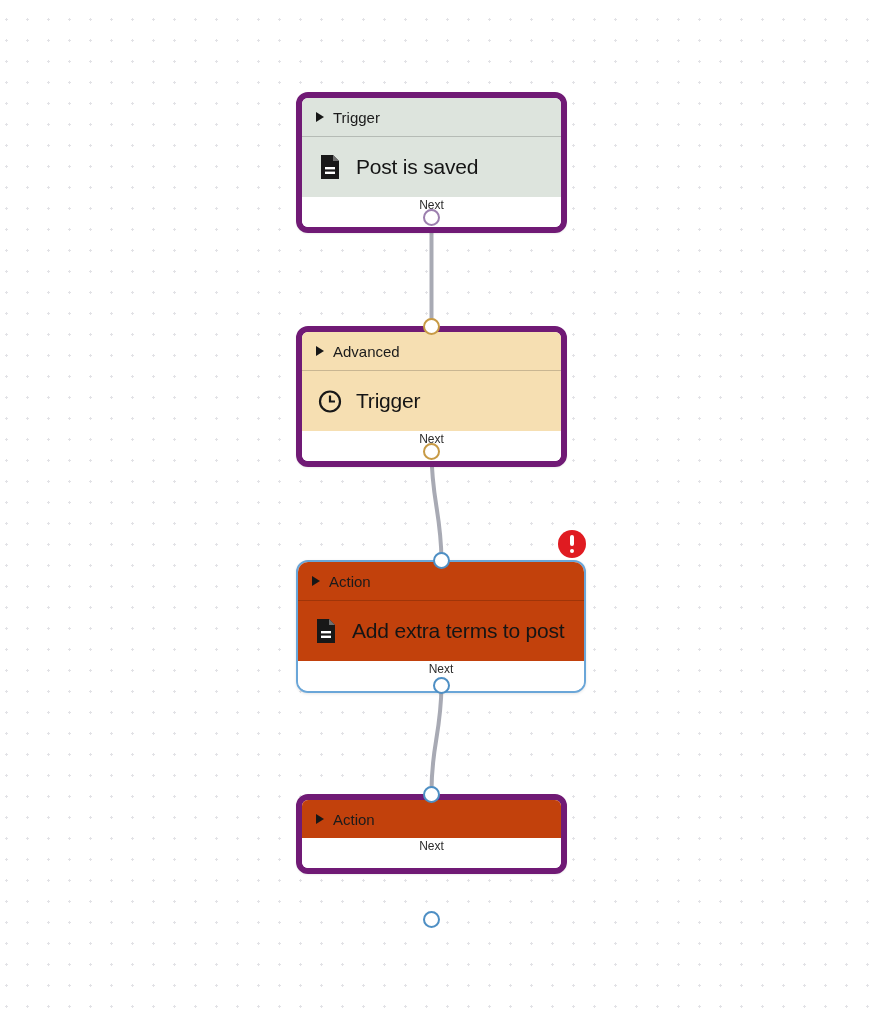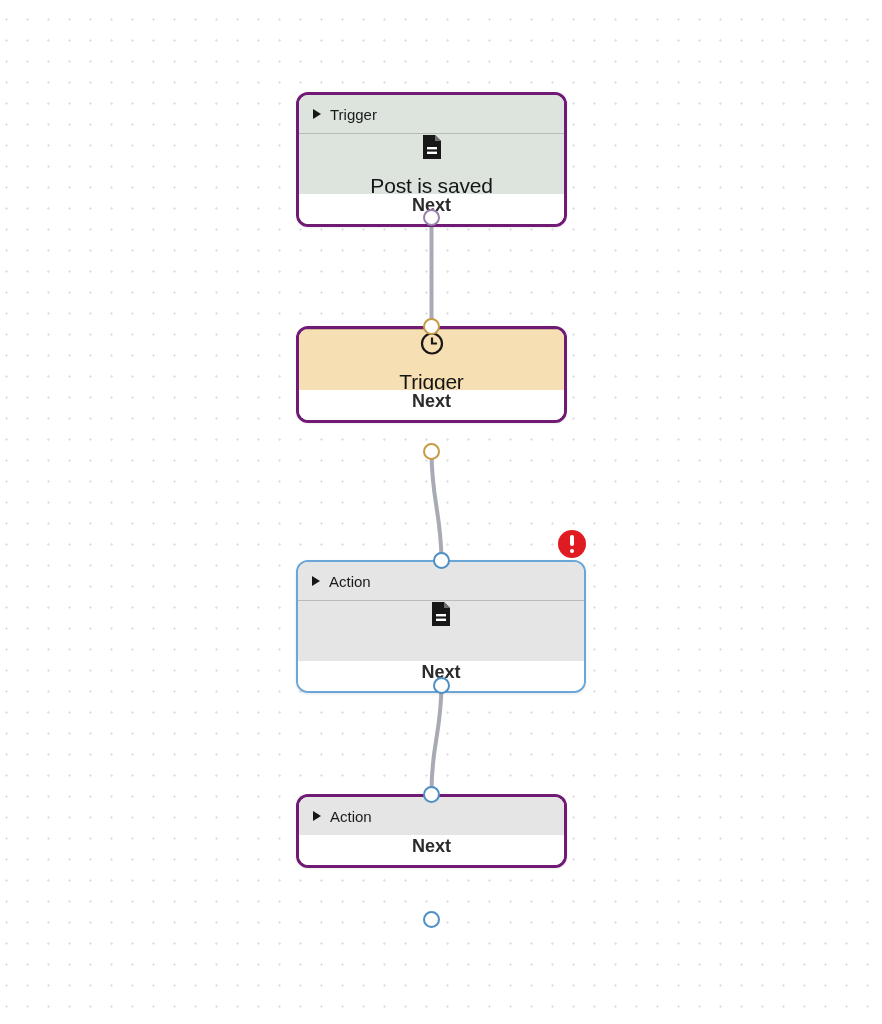--- a/index.html
+++ b/index.html
@@ -36,21 +36,21 @@
 
   
   .node {
     position: absolute;
     border-radius: 12px;
     background: #ffffff;
     overflow: hidden;
   }
 
   .node.plain {
-    border: 3px solid #701a75;
+    border: 6px solid #701a75;
     box-shadow: 0 1px 2px rgba(0,0,0,0.07);
   }
 
   .node.selected {
     border: 2px solid #6aa6d8;
     box-shadow: 0 1px 3px rgba(0,0,0,0.10);
   }
 
   .node-head {
     display: flex;
@@ -70,56 +70,55 @@
     border-bottom: 5.5px solid transparent;
   }
 
   .node-body {
     display: flex;
     align-items: center;
     gap: 14px;
     padding: 0 16px;
     height: 61px;
     border-top: 1px solid rgba(0,0,0,0.18);
-    flex-direction: column;
   }
 
   .node-title {
     font-size: 21px;
     color: #151515;
     white-space: nowrap;
     letter-spacing: -0.2px;
   }
 
   .node-foot {
     position: relative;
     height: 30px;
     background: #ffffff;
     display: flex;
     align-items: flex-start;
     justify-content: center;
     padding-top: 1px;
   }
 
   .node-foot span {
-    font-size: 18px;
-    font-weight: bold;
+    font-size: 12px;
+    font-weight: normal;
     color: #2b2b2b;
     text-align: right;
   }
 
   
   .theme-trigger .node-head,
   .theme-trigger .node-body { background: #dde4dd; }
 
   .theme-advanced .node-head,
   .theme-advanced .node-body { background: #f6dfb2; }
 
   .theme-action .node-head,
-  .theme-action .node-body { background: #e5e5e5; text-align: right; }
+  .theme-action .node-body { background: #c2410c; text-align: right; }
 
   
   .icon { width: 24px; height: 26px; flex: 0 0 auto; display:block; }
 
   
   .anchor {
     position: absolute;
     width: 17px; height: 17px;
     border-radius: 50%;
     background: #ffffff;
@@ -188,20 +187,24 @@
       </span>
       <span class="node-title">Post is saved</span>
     </div>
     <div class="node-foot">
       <span>Next</span>
     </div>
   </div>
   <div class="anchor purple" style="left:423px; top:209px;"></div>
 
   <div class="node plain theme-advanced" style="left:296px; top:326px; width:271px;">
+    <div class="node-head">
+      <span class="caret"></span>
+      <span>Advanced</span>
+    </div>
     <div class="node-body">
       <span class="icon">
         <svg viewBox="0 0 24 26" width="24" height="26">
           <circle cx="12" cy="13.5" r="10" fill="none" stroke="#181818" stroke-width="2.2"></circle>
           <path d="M12 7.5 V13.5 H17" fill="none" stroke="#181818" stroke-width="2.2" stroke-linecap="butt"></path>
         </svg>
       </span>
       <span class="node-title">Trigger</span>
     </div>
     <div class="node-foot">
@@ -218,20 +221,21 @@
     </div>
     <div class="node-body">
       <span class="icon">
         <svg viewBox="0 0 24 26" width="24" height="26">
           <path d="M3 1 h12 l6 6 v18 H3 Z" fill="#181818"></path>
           <path d="M15 1 v6 h6 Z" fill="#6f6f6f"></path>
           <rect x="7" y="13" width="10" height="2.4" fill="#ffffff"></rect>
           <rect x="7" y="17.6" width="10" height="2.4" fill="#ffffff"></rect>
         </svg>
       </span>
+      <span class="node-title">Add extra terms to post</span>
     </div>
     <div class="node-foot">
       <span>Next</span>
     </div>
   </div>
   <div class="anchor blue" style="left:433px; top:552px;"></div>
   <div class="anchor blue" style="left:433px; top:677px;"></div>
 
   <div class="error-badge" style="left:558px; top:530px;">
     <span class="bang"></span>

